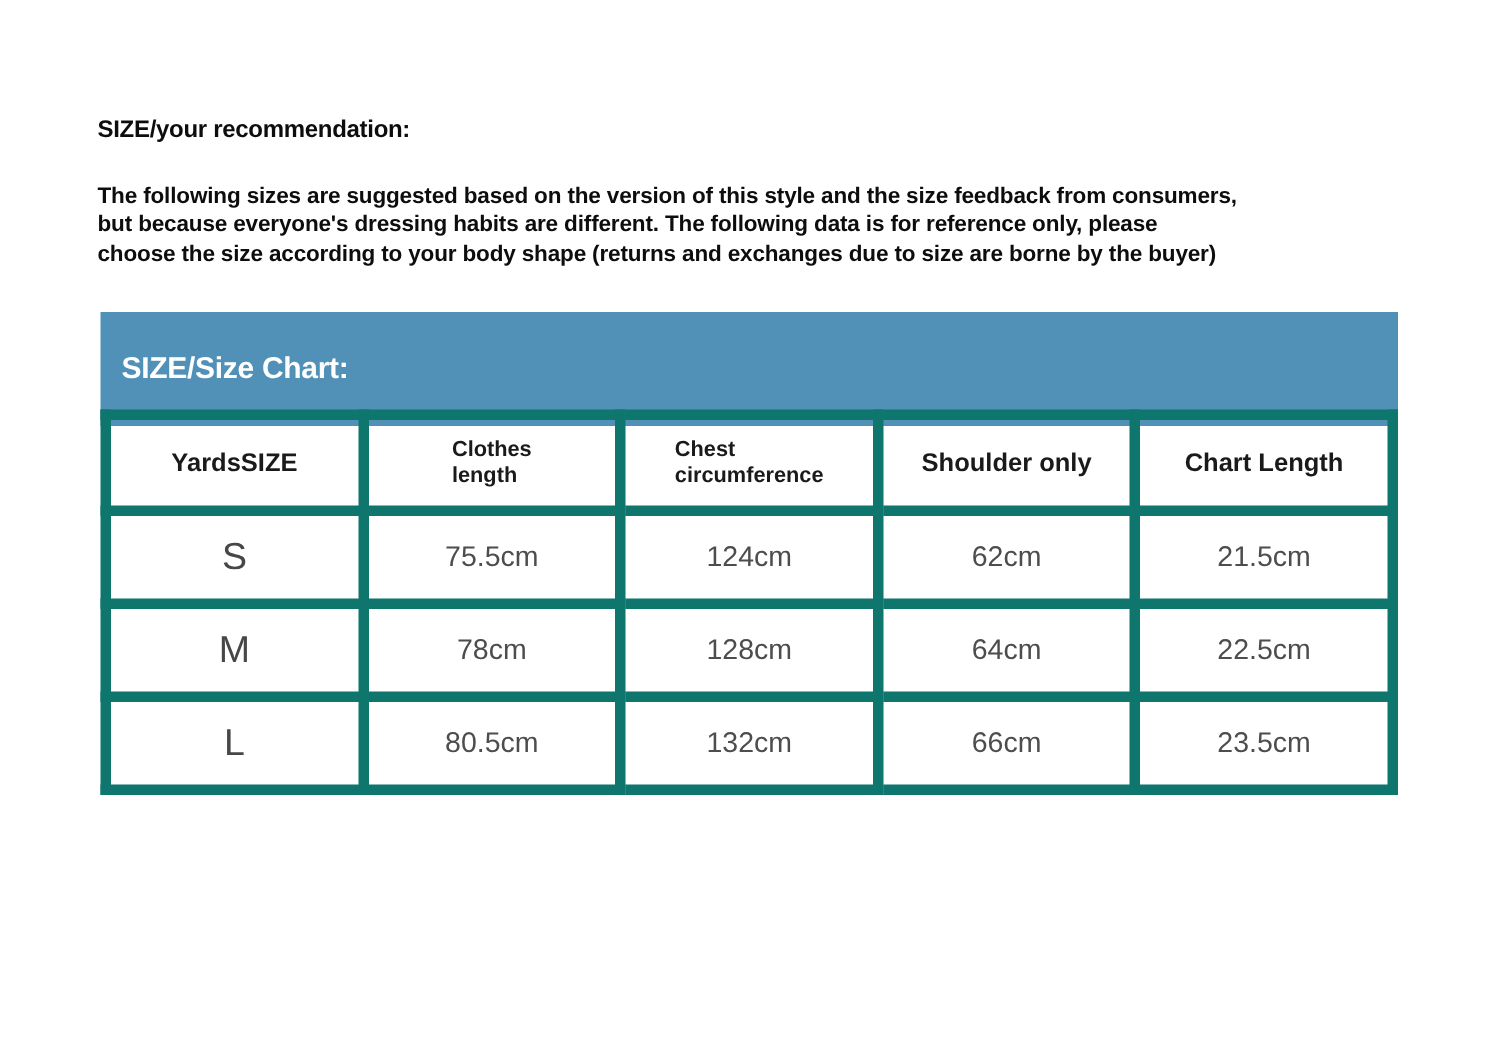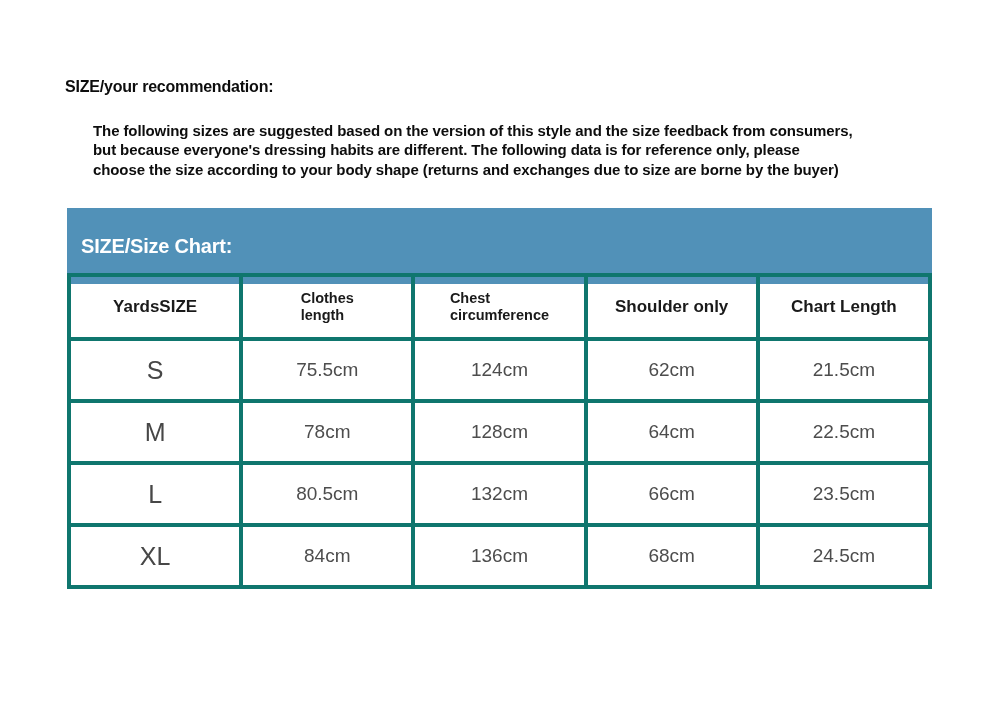--- a/index.html
+++ b/index.html
@@ -16,42 +16,41 @@
   .rec-title {
     position: absolute; left: 65px; top: 78px;
     font-size: 16px; font-weight: bold; color: #0d0d0d;
     letter-spacing: -0.2px;
   }
   .rec-text {
     position: absolute; left: 65px; top: 121px; width: 872px;
     font-size: 15px; font-weight: bold; color: #0d0d0d;
     line-height: 19.4px; white-space: pre-line;
     letter-spacing: -0.1px;
-    margin-left: 28px;
   }
 
   .chart-banner {
     position: absolute; left: 67px; top: 208px;
     width: 865px; height: 76px;
     display: flex; align-items: center;
     padding-left: 14px;
   }
   .chart-banner-title {
     color: #ffffff; font-size: 20px; font-weight: bold;
     letter-spacing: -0.2px;
   }
 
   table.size-table {
     position: absolute; left: 67px; top: 273px;
     width: 865px;
     border-collapse: collapse;
     table-layout: fixed;
   }
   table.size-table th, table.size-table td {
-    border: 4px solid #0f766e;
+    border: 7px solid #0f766e;
     text-align: center;
     vertical-align: middle;
     width: 20%;
     margin-top: 44px;
   }
   table.size-table th {
     height: 64px;
     font-size: 17px; font-weight: bold; color: #1a1a1a;
     white-space: pre-line;
     line-height: 1.15;
@@ -110,23 +109,16 @@
         <td>64cm</td>
         <td>22.5cm</td>
       </tr>
       <tr>
         <td class="size-label">L</td>
         <td>80.5cm</td>
         <td>132cm</td>
         <td>66cm</td>
         <td>23.5cm</td>
       </tr>
-      <tr>
-        <td class="size-label">XL</td>
-        <td>84cm</td>
-        <td>136cm</td>
-        <td>68cm</td>
-        <td>24.5cm</td>
-      </tr>
     </tbody>
   </table>
 
 </div>
 
 </body></html>

